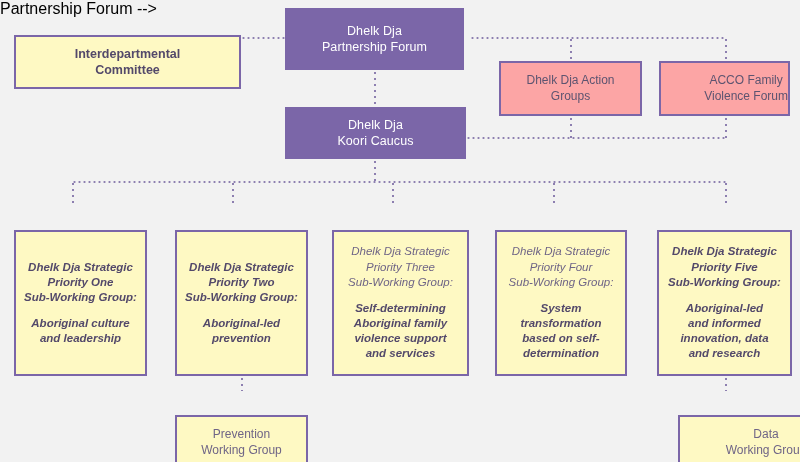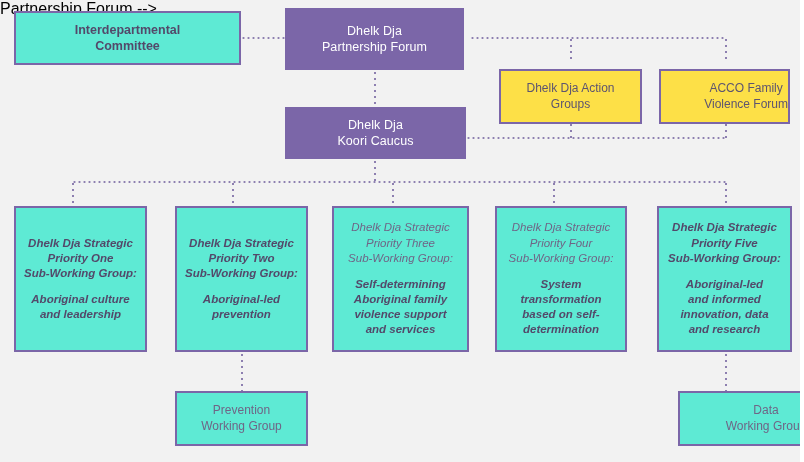--- a/index.html
+++ b/index.html
@@ -31,27 +31,27 @@
   }
   .node.filled {
     background: #7b66a8;
     border-color: #7b66a8;
     color: #ffffff;
     font-weight: normal;
     font-size: 12.5px;
     letter-spacing: .1px;
   }
   .node.light {
-    background: #5eead4;
+    background: #fef9c3;
     color: #5d5470;
+    margin-top: 24px;
   }
   .node.plain {
-    background: #fde047;
+    background: #fca5a5;
     color: #5d5470;
-    margin-top: 8px;
   }
 
   .node .title-block {
     white-space: pre-line;
   }
   .node .body-block {
     white-space: pre-line;
     margin-top: 11px;
   }
 

